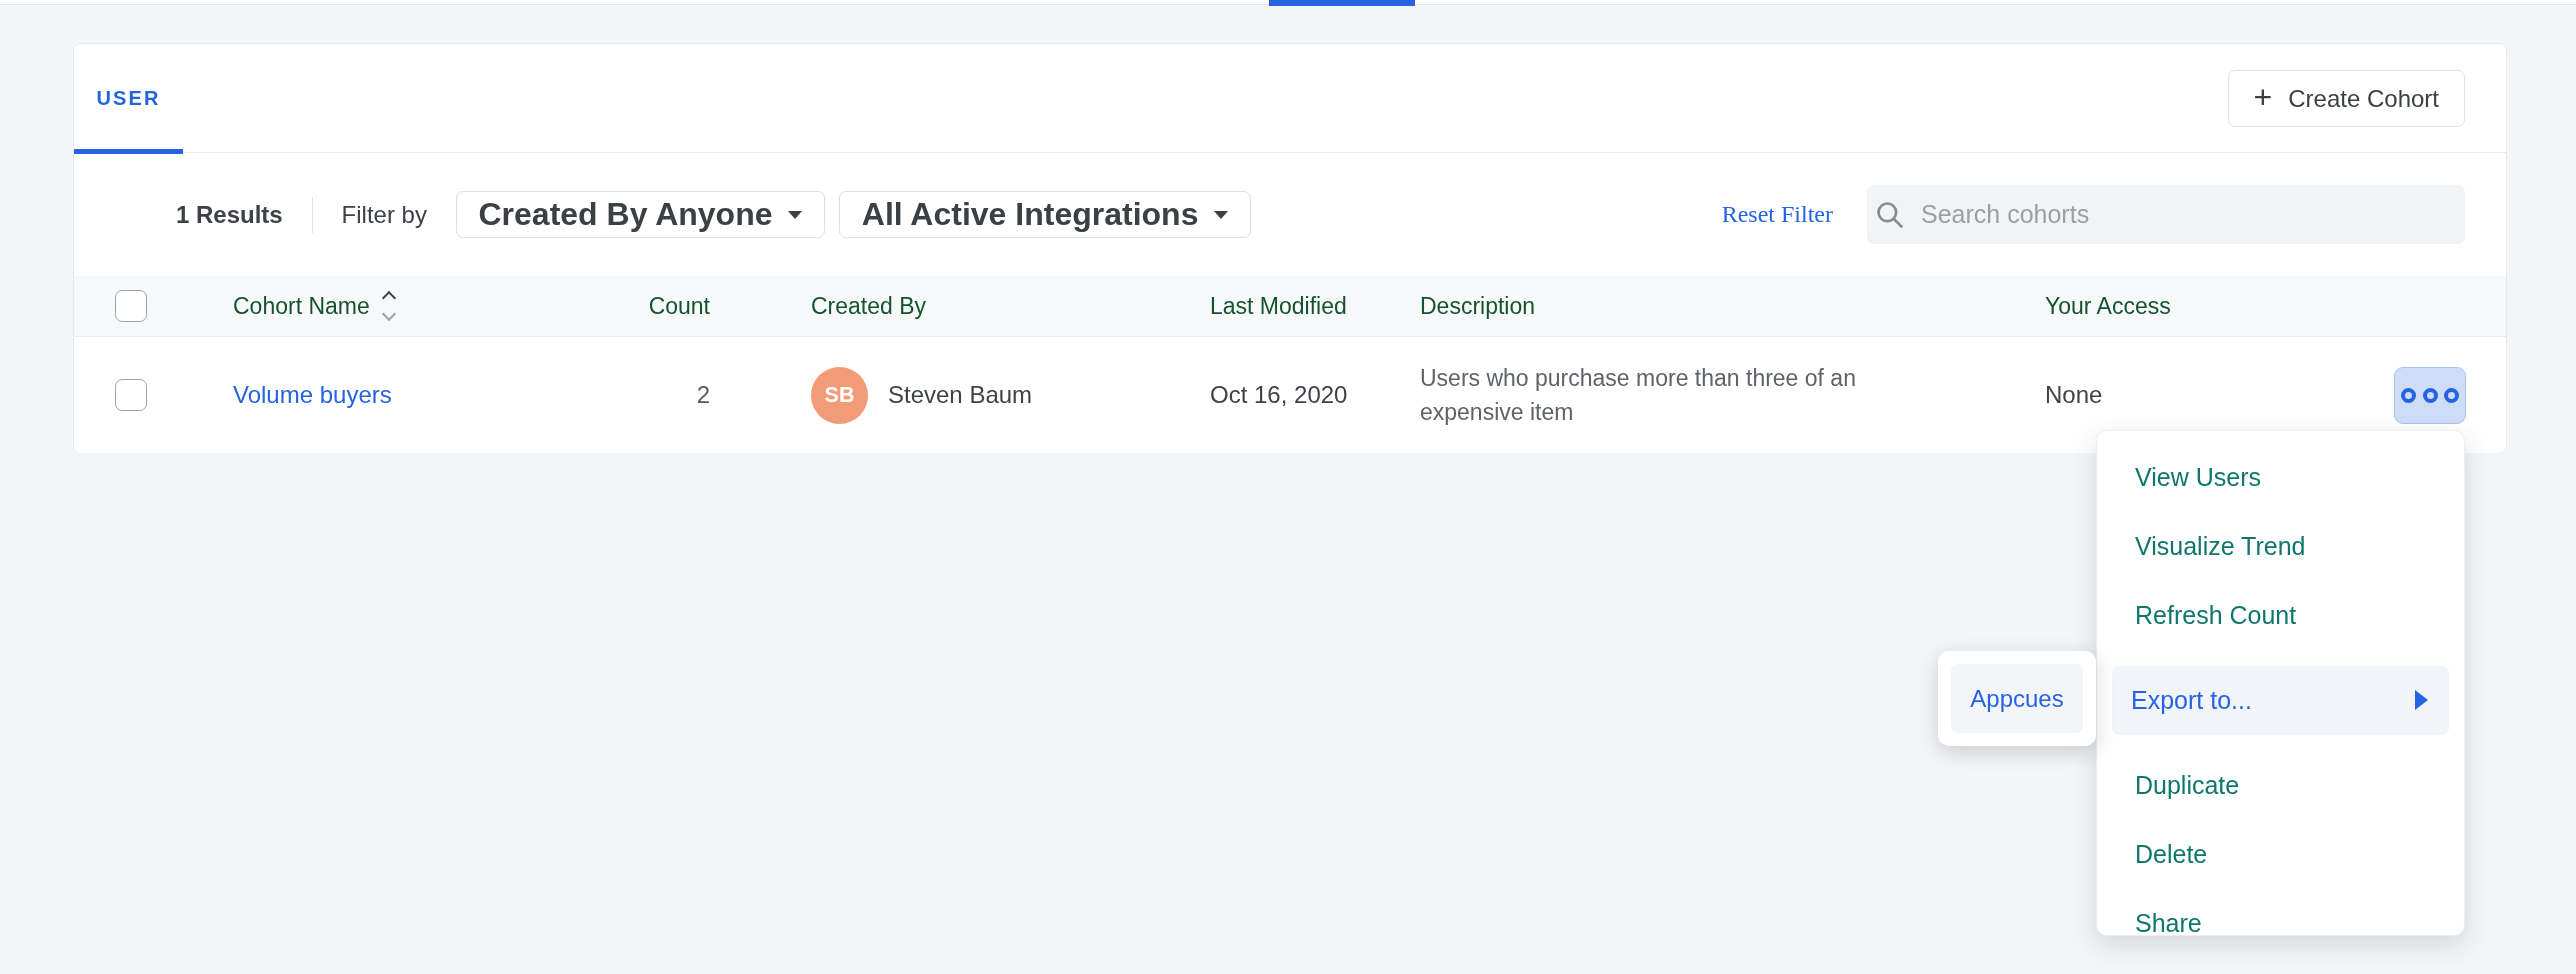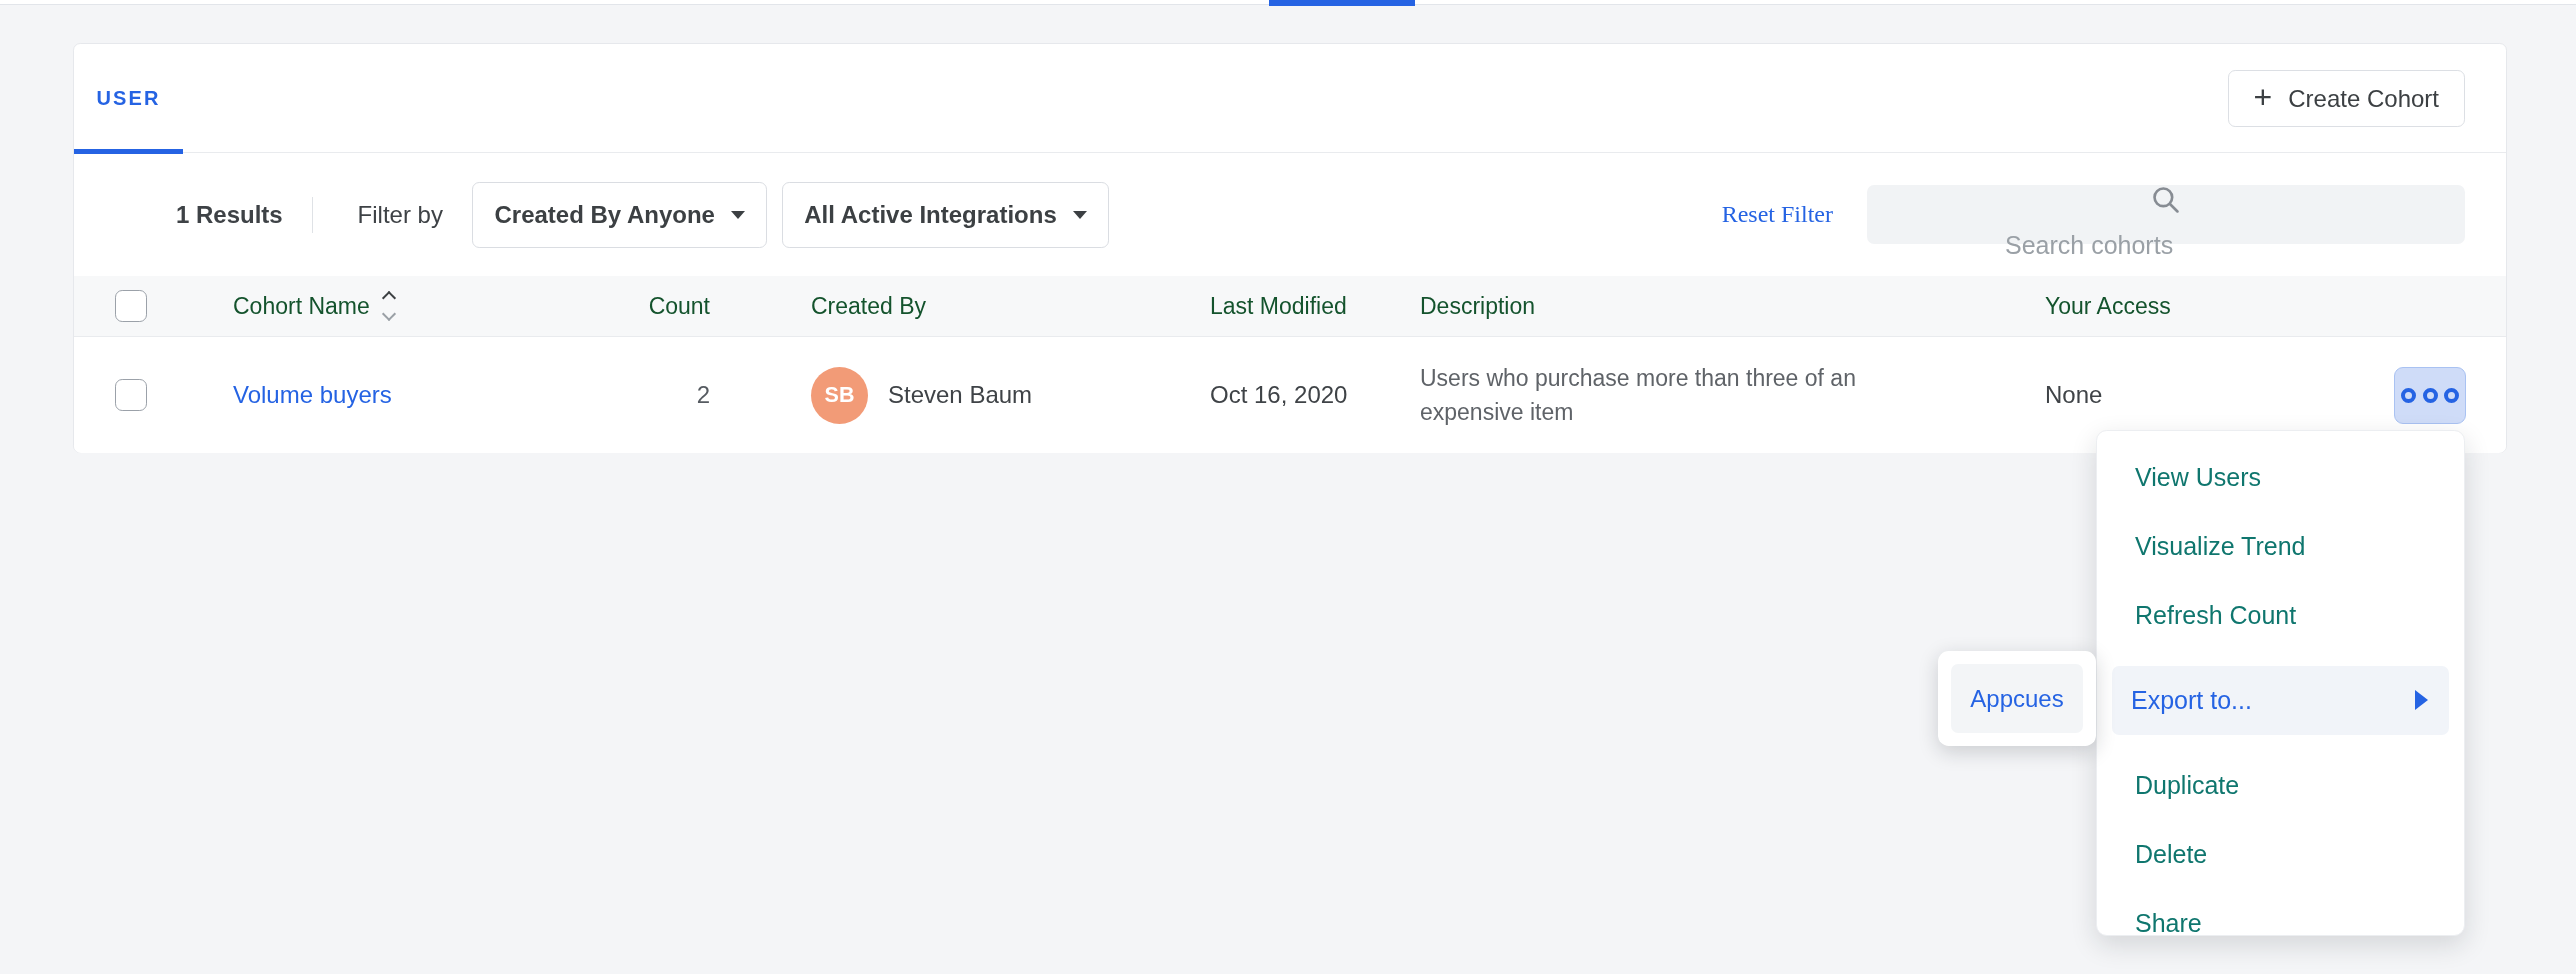--- a/index.html
+++ b/index.html
@@ -32,27 +32,27 @@
   .tab::after{content:"";position:absolute;left:0;right:0;bottom:-0.9px;height:4.5px;background:var(--accent);}
   .create-btn{position:absolute;right:41px;top:26px;height:57px;display:flex;align-items:center;gap:16px;
        background:#fff;border:0.9px solid #dcdfe4;border-radius:7.2px;padding:0 25px;
        font-family:inherit;font-size:24px;font-weight:500;color:#3c4043;cursor:pointer;}
   .create-btn .plus{font-size:32px;font-weight:400;color:#3c4043;line-height:1;margin-top:-2.7px;}
 
   
   .filterbar{position:relative;height:123px;display:flex;align-items:center;padding-left:102px;}
   .results{font-size:24px;font-weight:600;color:#3e4246;}
   .vdiv{width:0.9px;height:36px;background:#dfe2e6;margin:0 29px;}
-  .filterby{font-size:24px;font-weight:500;color:#3e4246;margin-right:29px;margin-left:16px;}
-  .drop{height:66px;display:flex;align-items:center;gap:16px;background:#fff;border:0.9px solid #dadde2;border-radius:7.2px;
-        padding:0 21.5px;font-family:inherit;font-size:24px;font-weight:600;color:#3c4043;cursor:pointer;margin-right:14.3px;}
+  .filterby{font-size:24px;font-weight:500;color:#3e4246;margin-right:29px;}
+  .drop{height:47px;display:flex;align-items:center;gap:16px;background:#fff;border:0.9px solid #dadde2;border-radius:7.2px;
+        padding:0 21.5px;font-family:inherit;font-size:32px;font-weight:600;color:#3c4043;cursor:pointer;margin-right:14.3px;}
   .caret{width:0;height:0;border-left:7.2px solid transparent;border-right:7.2px solid transparent;border-top:8px solid #3c4043;}
   .reset{margin-left:auto;color:var(--accent);font-size:24px;font-weight:500;cursor:pointer;text-decoration:none;white-space:nowrap;font-family:Liberation Serif, serif;}
   .search{margin-left:34px;margin-right:41px;width:598px;height:59px;background:#f1f3f5;border-radius:7.2px;
-          display:flex;align-items:center;padding:0 20px;gap:16px;flex-direction:column;}
+          display:flex;align-items:center;padding:0 8px;gap:16px;}
   .search svg{width:30px;height:30px;flex:none;}
   .search input{flex:1;border:none;background:transparent;outline:none;font-family:inherit;font-size:25px;color:#3c4043;}
   .search input::placeholder{color:#9aa0a6;}
 
   
   .thead{position:relative;height:61px;background:var(--header_row_bg);border-bottom:0.9px solid #e9ebee;
          font-size:23px;font-weight:500;color:#14532d;}
   .trow{position:relative;height:116px;background:#fff;font-size:24px;color:#3f4347;border-radius:0 0 7.2px 7.2px;}
   .cell{position:absolute;top:0;height:100%;display:flex;align-items:center;}
   .c-check{left:41px;width:36px;}

